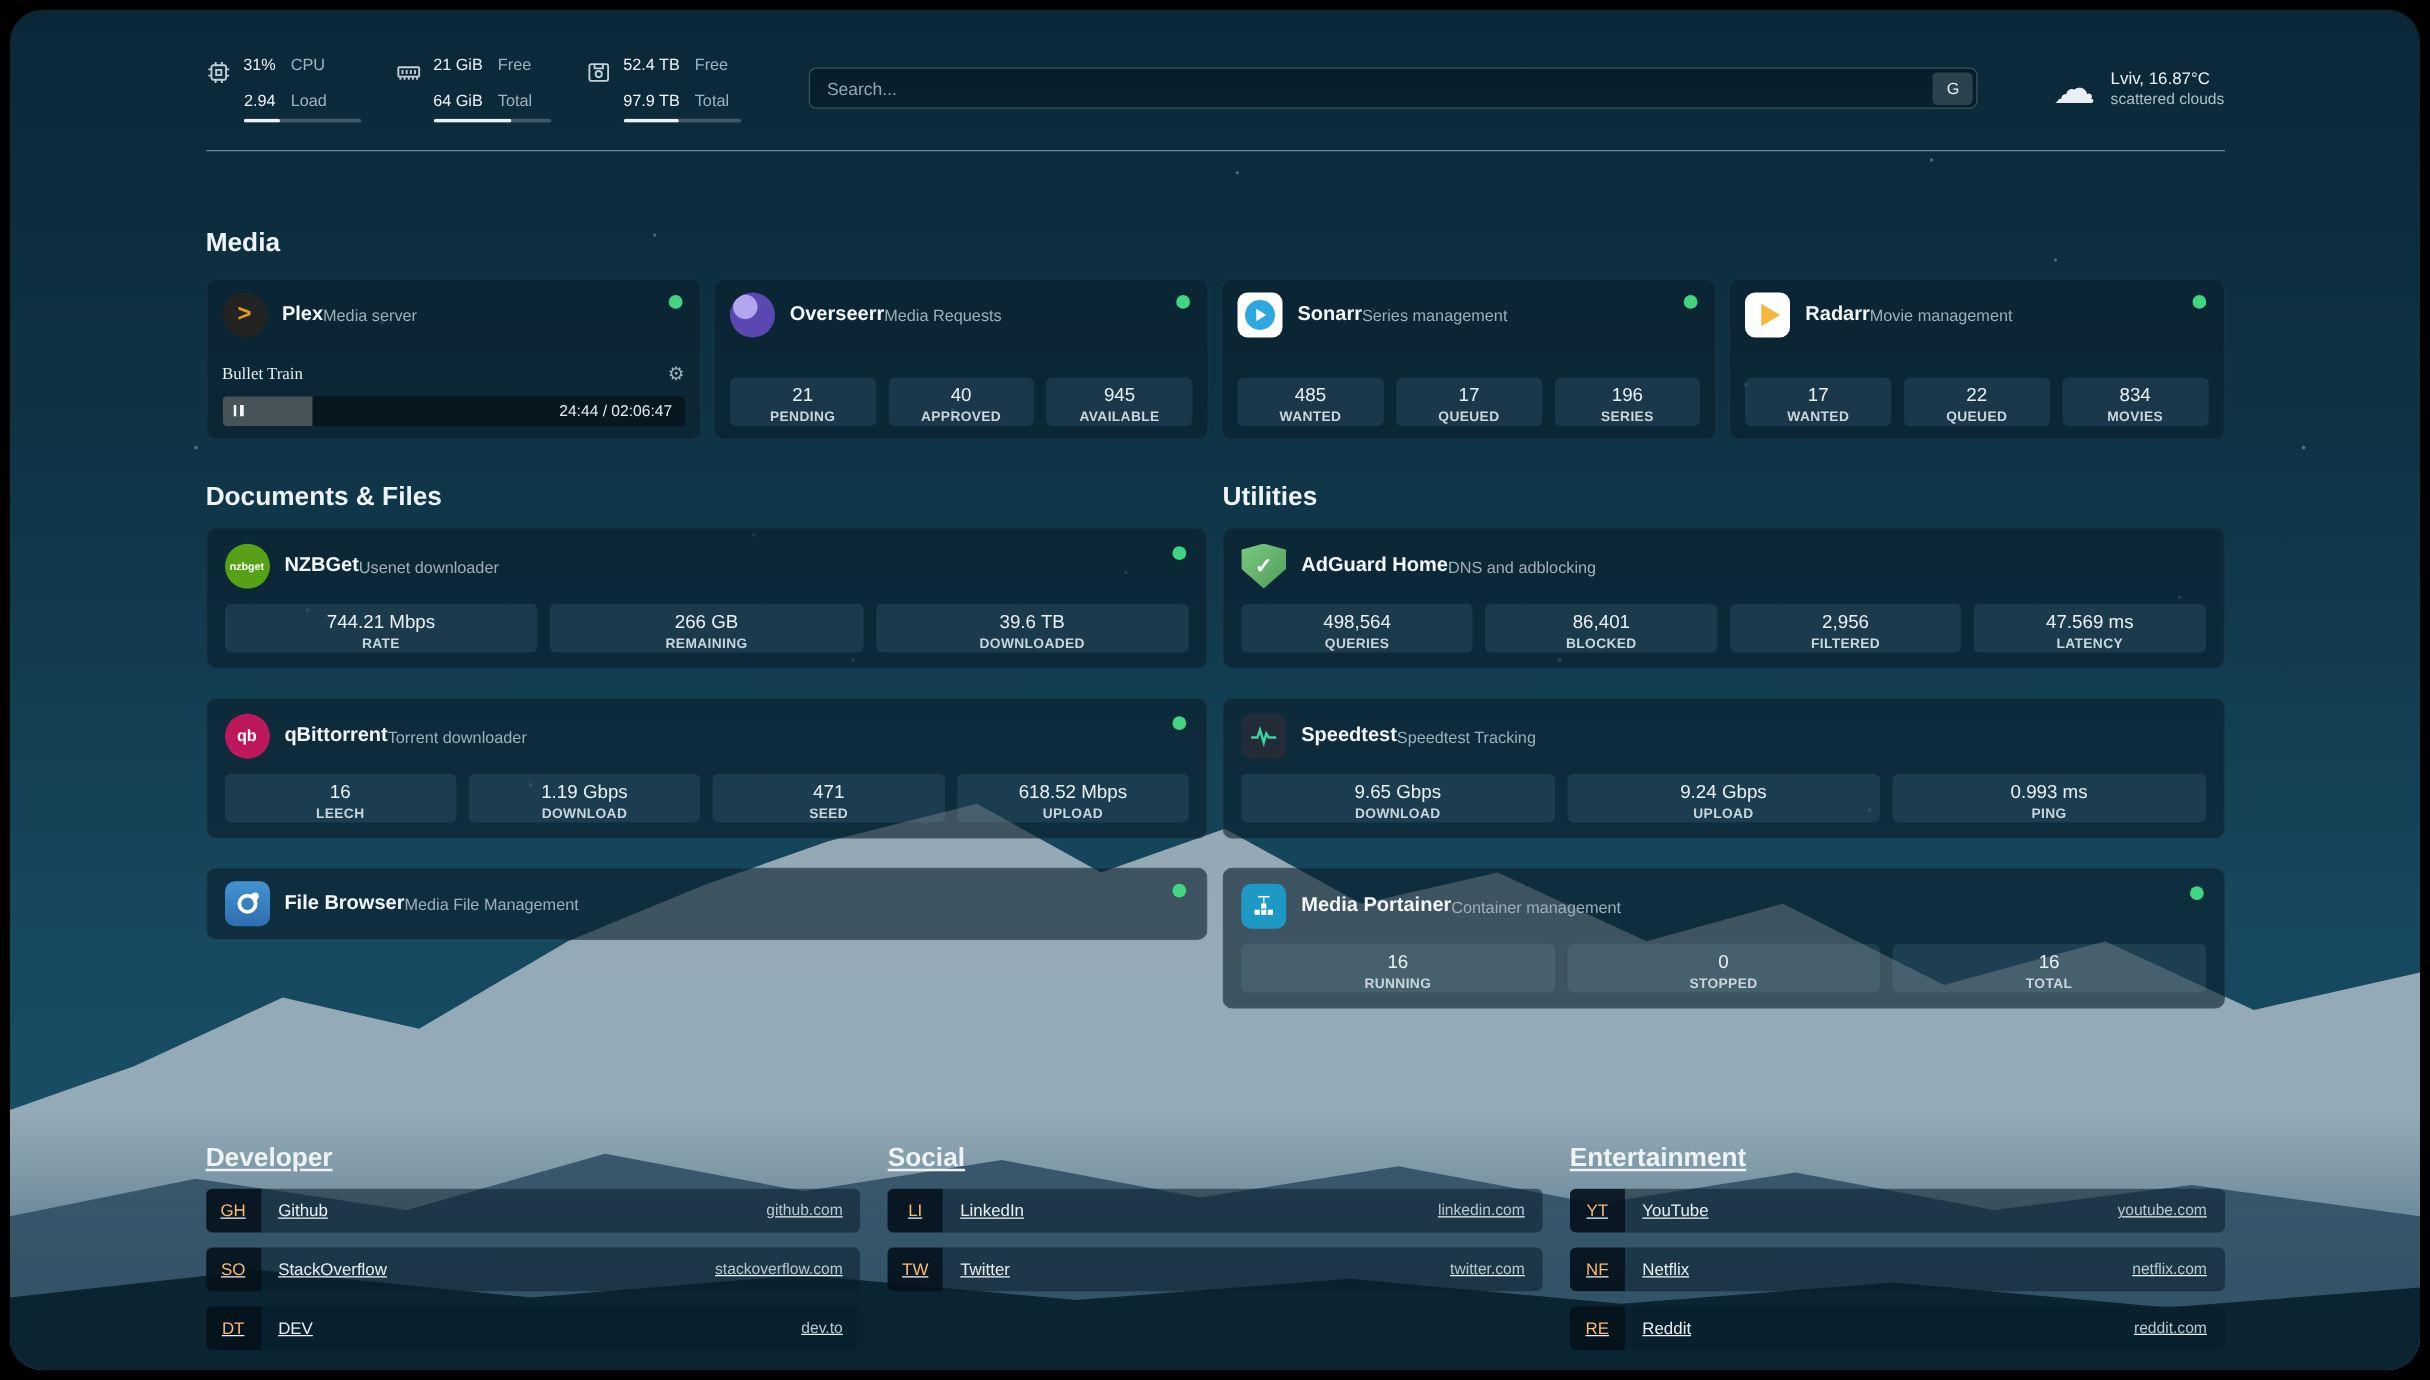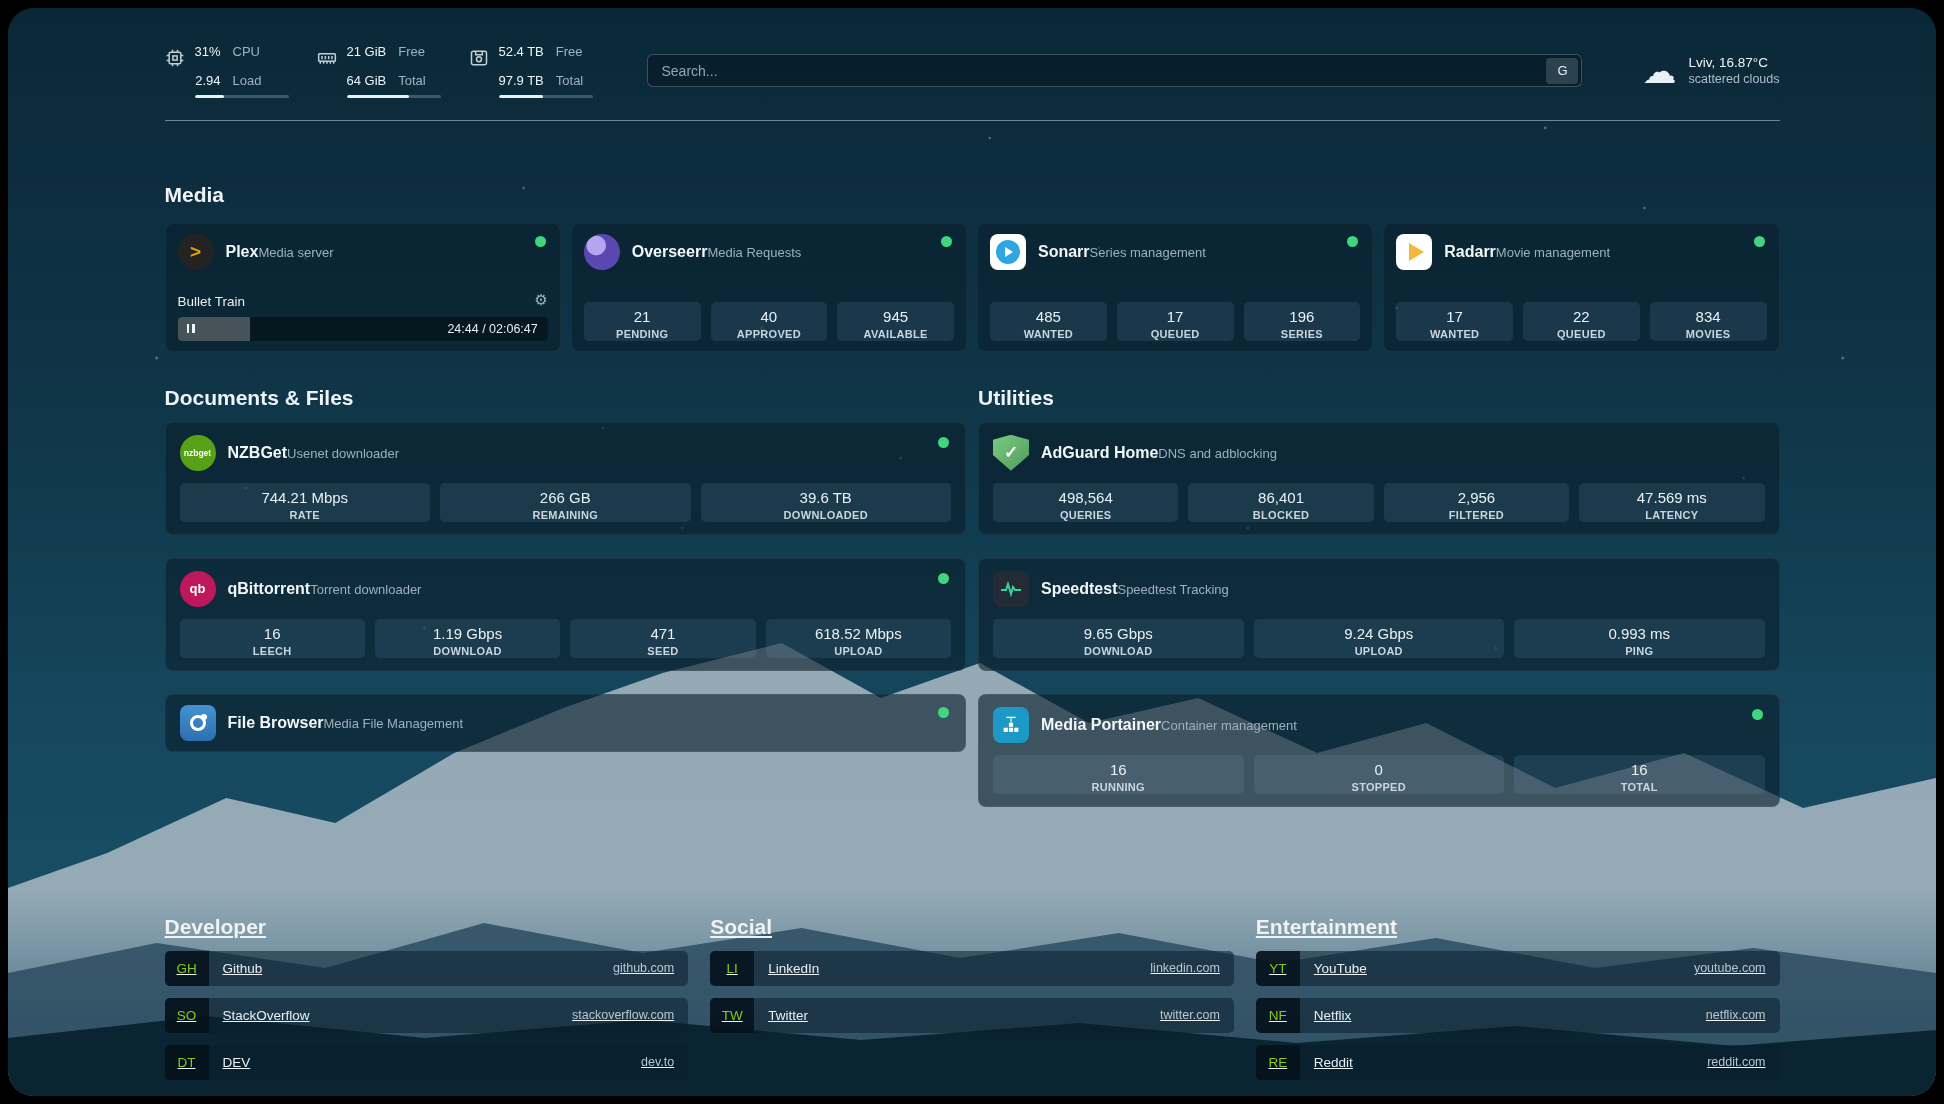--- a/index.html
+++ b/index.html
@@ -68,34 +68,34 @@
   .qb-icon span { font-size:13px; font-weight:700; color:#fff; }
   .fb-icon { background:linear-gradient(180deg,#4393d0,#2d6fb0); }
   .fb-ring { width:16px; height:16px; border:3px solid #fff; border-radius:50%; position:relative; }
   .fb-ring::after { content:""; position:absolute; width:6px; height:6px; background:#fff; border-radius:50%; right:-4px; top:-4px; }
   .adguard-icon { border-radius:0; background:linear-gradient(135deg,#7ccb81,#4e9b58); clip-path:polygon(50% 0,100% 14%,100% 56%,50% 100%,0 56%,0 14%); }
   .adguard-icon::after { content:"\2713"; color:#fff; font-size:17px; font-weight:700; }
   .speedtest-icon { background:#222b36; border-radius:8px; }
   .portainer-icon { background:#1e99c6; border-radius:8px; }
 
   
-  .np-row { display:flex; align-items:flex-end; justify-content:space-between; margin-top:2px; }
+  .np-row { display:flex; align-items:center; justify-content:space-between; margin-top:2px;font-family:Liberation Serif, serif; }
   .np-title { font-size:13.5px; color:#e8eff3; }
   .gear { color:#9fb3bf; font-size:15px; cursor:pointer; }
   .np-bar { position:relative; height:24px; border-radius:4px; background:rgba(0,0,0,.38); overflow:hidden; margin-top:8px; }
   .np-fill { height:100%; background:rgba(255,255,255,.26); display:flex; align-items:center; padding-left:9px; gap:3px; }
   .pause-bar { width:2.5px; height:9px; background:#f0f5f8; }
   .np-time { position:absolute; right:10px; top:50%; transform:translateY(-50%); font-size:12.5px; color:#e6eef3; }
 
   
   .bookmarks { margin-top:108px; display:grid; grid-template-columns:repeat(3,1fr); gap:22px;text-decoration:underline; }
   .bm-title { margin-bottom:12px; }
   .bm-list { display:flex; flex-direction:column; gap:12px; }
   .bookmark-row { display:flex; align-items:center; height:35px; background:rgba(9,31,43,.55); border-radius:5px; overflow:hidden; cursor:pointer; }
-  .bm-abbr { width:44px; height:100%; background:rgba(4,16,24,.82); color:#84cc16; font-size:13.5px; display:flex; align-items:center; justify-content:center; flex:0 0 44px; }
+  .bm-abbr { width:44px; height:100%; background:rgba(4,16,24,.82); color:#fdba74; font-size:13.5px; display:flex; align-items:center; justify-content:center; flex:0 0 44px; }
   .bm-name { font-size:13.5px; color:#e8eff3; margin-left:14px; }
   .bm-url { margin-left:auto; margin-right:14px; font-size:12.5px; color:#b9c7d1; }
 </style>
 </head>
 <body>
 
 <div class="frame">
 
   <svg class="bg" viewBox="0 0 1944 1088" preserveAspectRatio="none">
     <defs>

